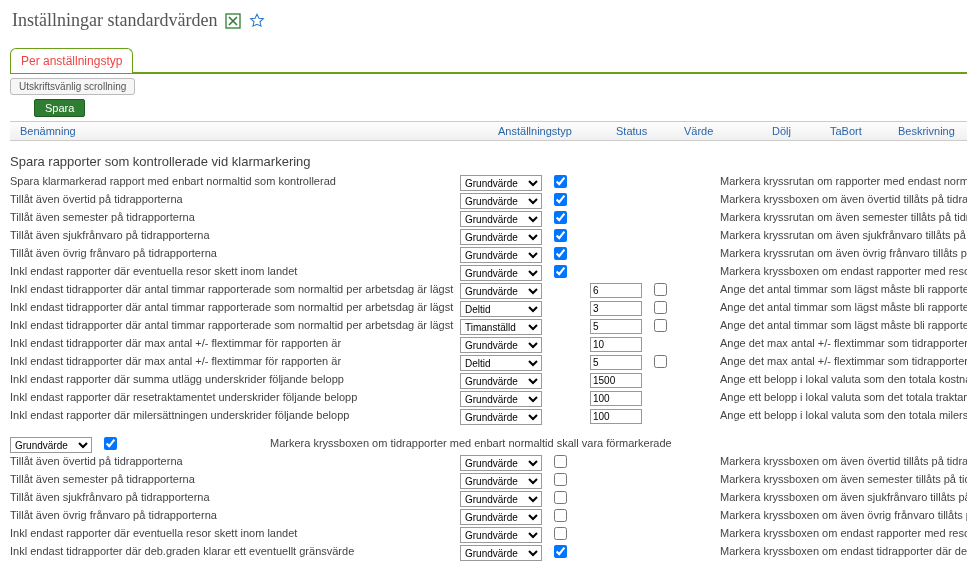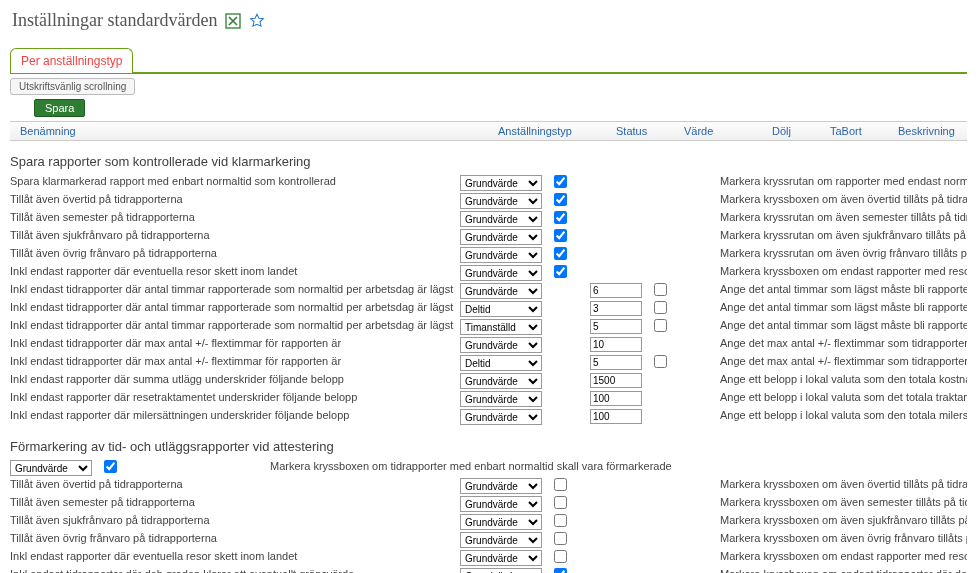--- a/index.html
+++ b/index.html
@@ -194,21 +194,20 @@
         <div class="col col-name">Inkl endast rapporter där milersättningen underskrider följande belopp</div>
         <div class="col col-anst"><select class="anst-select"><option>Grundvärde</option><option>Deltid</option><option>Timanställd</option></select></div>
         <div class="col col-status"></div>
         <div class="col col-varde"><input type="text" class="val-input" value="100" style=""></div>
         <div class="col col-dolj"></div>
         <div class="col col-tabort"></div>
         <div class="col col-besk row-besc">Ange ett belopp i lokal valuta som den totala milersättningen inte får överskrida för att markeras</div>
       </div>
     </div>
     <div class="section">
-      <div class="section-title">Förmarkering av tid- och utläggsrapporter vid attestering</div>
       <div class="row">
         <div class="col col-anst"><select class="anst-select"><option>Grundvärde</option><option>Deltid</option><option>Timanställd</option></select></div>
         <div class="col col-status"><input type="checkbox" class="chk" checked="" style=""></div>
         <div class="col col-varde"></div>
         <div class="col col-dolj"></div>
         <div class="col col-tabort"></div>
         <div class="col col-besk row-besc">Markera kryssboxen om tidrapporter med enbart normaltid skall vara förmarkerade</div>
       </div>
       <div class="row">
         <div class="col col-name">Tillåt även övertid på tidrapporterna</div>

